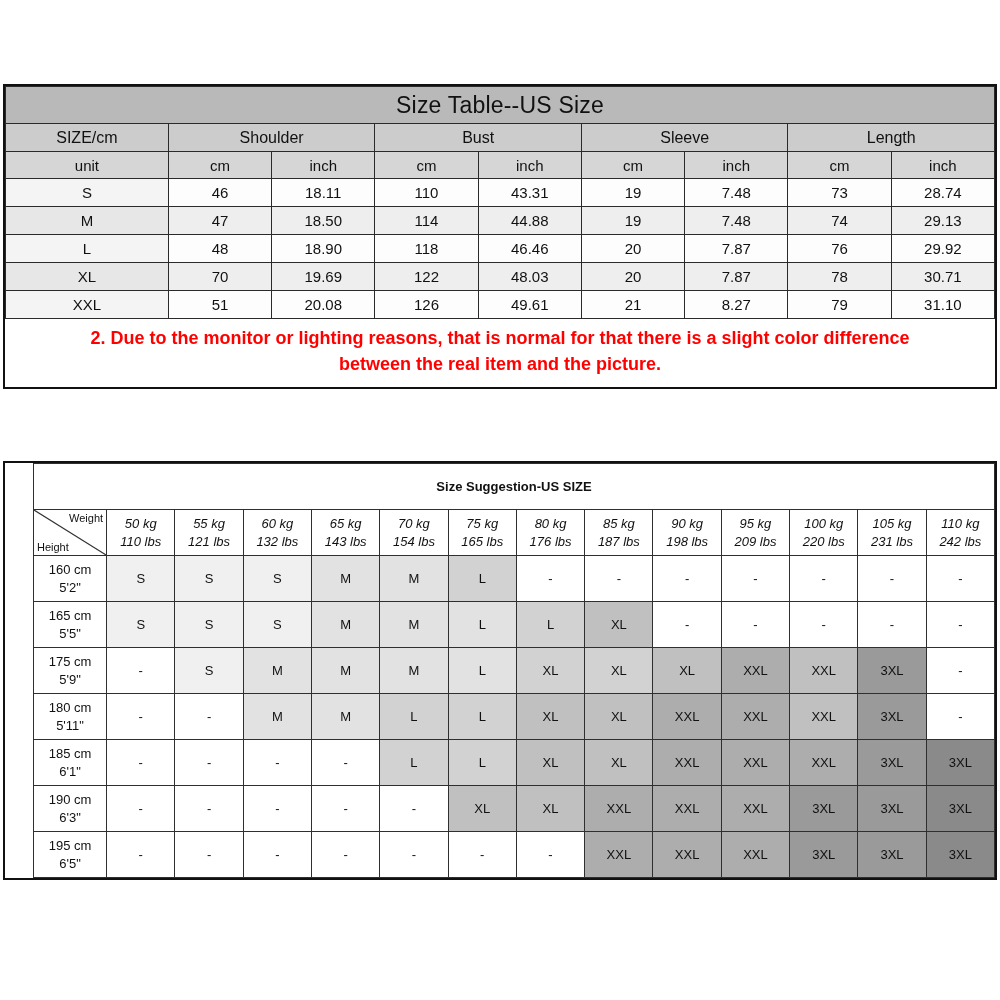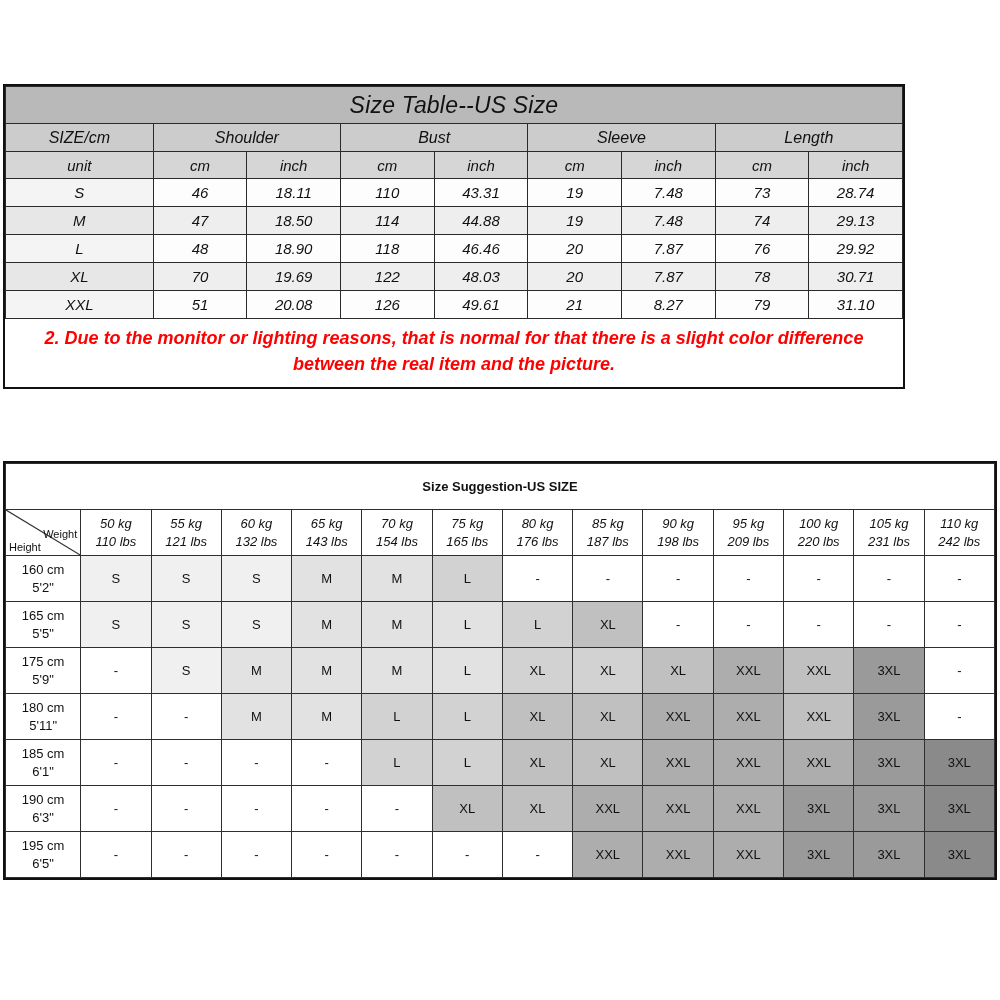--- a/index.html
+++ b/index.html
@@ -25,22 +25,21 @@
   
   .block {
     box-sizing: border-box;
     border: 2px solid #111;
     background: #fff;
   }
   #size-table-block {
     position: absolute;
     left: 3px;
     top: 84px;
-    width: 902px;
-    font-style: italic;
+    width: 994px;
   }
   table.grid {
     border-collapse: collapse;
     width: 100%;
     table-layout: fixed;
   }
   table.grid td, table.grid th {
     border: 1px solid #2a2a2a;
     text-align: center;
     vertical-align: middle;
@@ -91,20 +90,21 @@
   }
   .attention .line1 { display: block; }
   .attention .line2 { display: block; }
 
   
   #suggestion-block {
     position: absolute;
     left: 3px;
     top: 461px;
     width: 994px;
+    padding-left: 28px;
   }
   .sg-title td {
     background: #c2c2c2;
     font-size: 21px;
     font-weight: bold;
     height: 34px;
   }
   table.sg {
     border-collapse: collapse;
     width: 100%;
@@ -128,21 +128,20 @@
   td.corner .diag {
     position: absolute;
     left: 0; top: 0;
     width: 100%; height: 100%;
   }
   td.corner .wlbl {
     position: absolute;
     right: 3px;
     top: 2px;
     font-size: 11px;
-    margin-top: 16px;
   }
   td.corner .hlbl {
     position: absolute;
     left: 3px;
     bottom: 2px;
     font-size: 11px;
   }
   td.colhdr {
     background: #ffffff;
     font-size: 13px;

